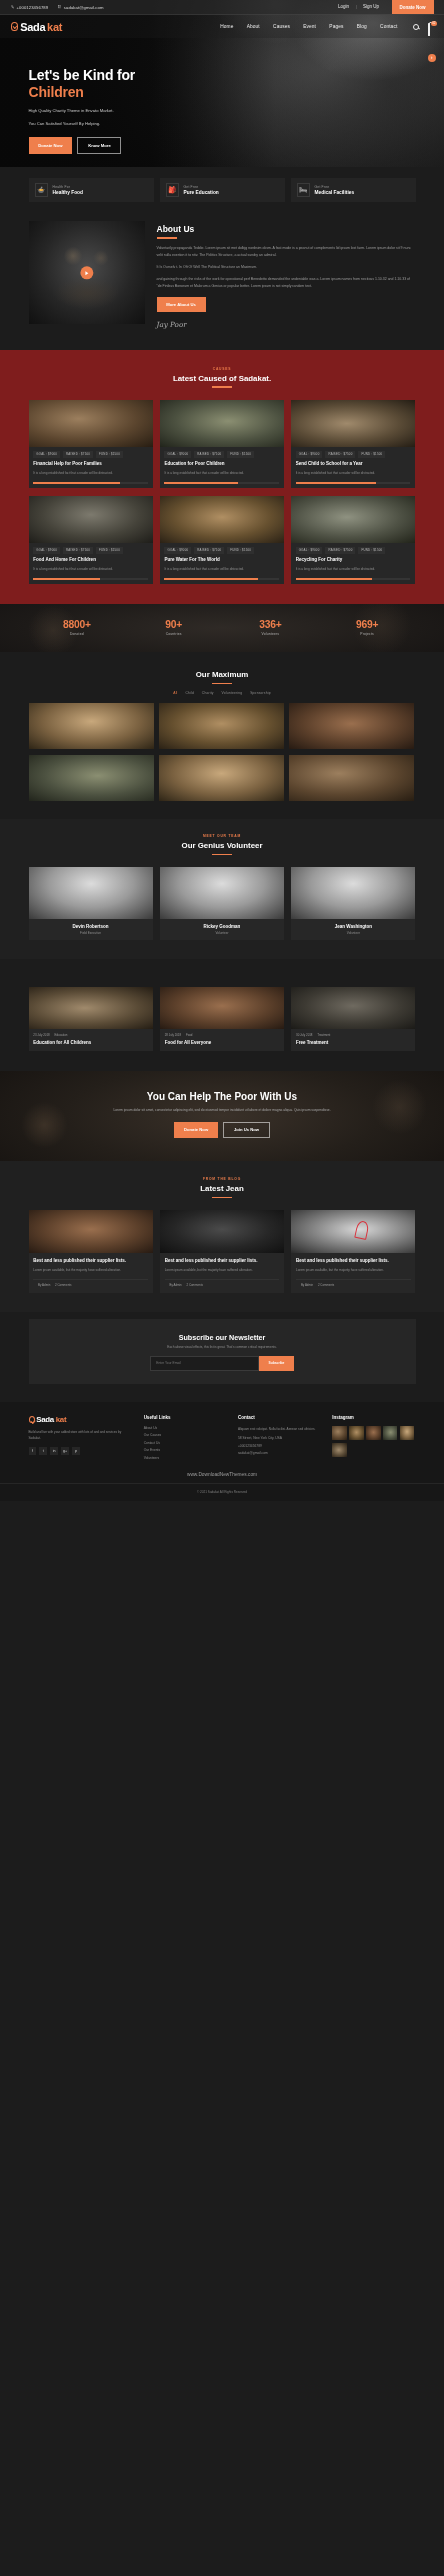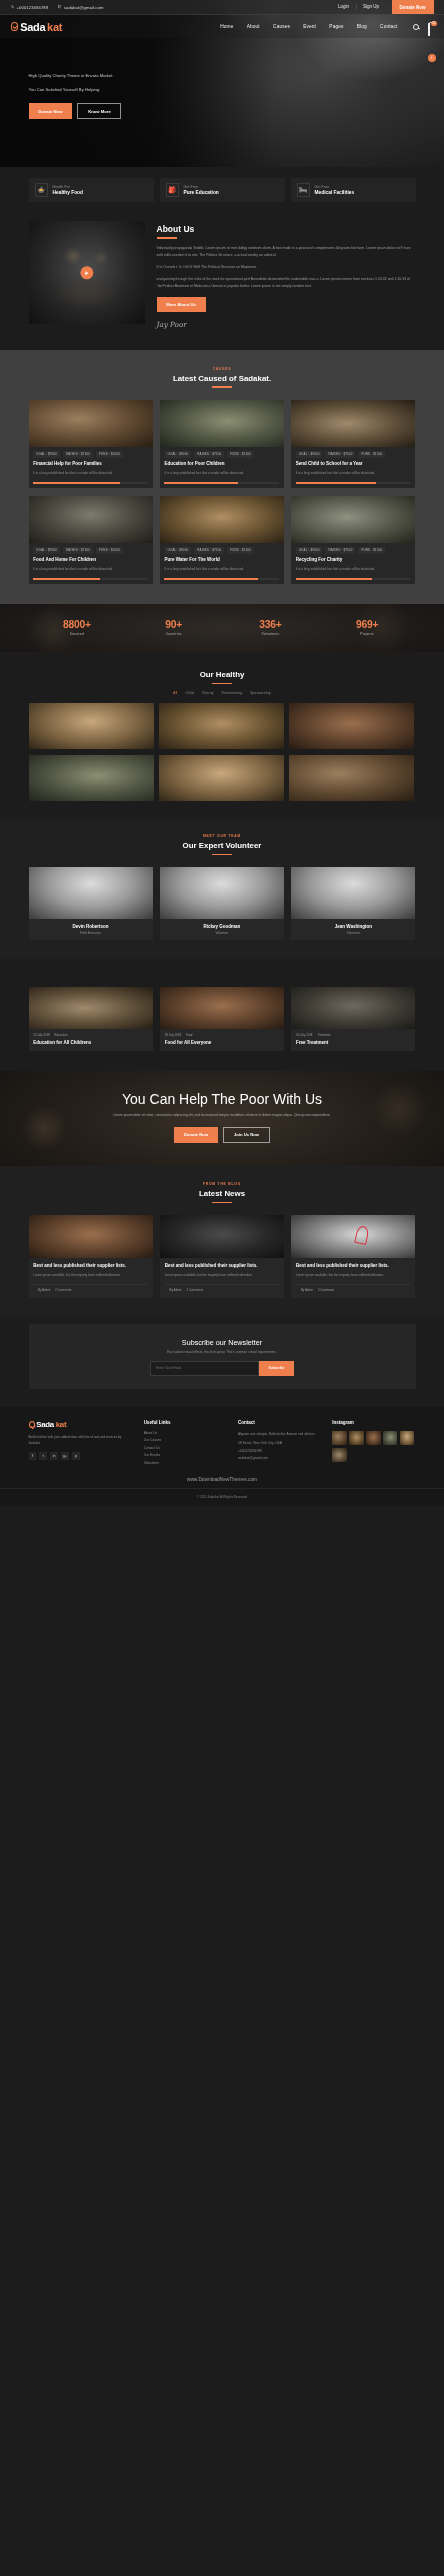--- a/index.html
+++ b/index.html
@@ -77,21 +77,21 @@
   .about-body .btn-pri{margin-top:2.4px;display:inline-block}
   .sign{font-family:"DejaVu Serif",serif;font-style:italic;font-size:7.2px;color:#cdcdcd;margin-top:8.5px;opacity:.8}
 
   
   .sechead{text-align:center}
   .sechead .kicker{font-size:3.3px;color:#ef7f4c;letter-spacing:0.8px;text-transform:uppercase;font-weight:bold}
   .sechead h2{font-size:7.9px;color:#fff;font-weight:bold;margin-top:3px}
   .sechead .rule{margin:3.6px auto 0}
 
   
-  .causes{background:#404040;padding:17px 0 19.3px}
+  .causes{background:#7f1d1d;padding:17px 0 19.3px}
   .cards{display:flex;gap:7.2px;margin-top:12px;flex-wrap:wrap}
   .card{width:124px;background:#272727}
   .card-img{height:47px;position:relative;overflow:hidden}
   .card-meta{display:flex;gap:3px;padding:4.2px 4.8px 0}
   .mtag{font-size:2.9px;color:#bdbdbd;background:#2f2f2f;padding:1.5px 3px;letter-spacing:0.2px;white-space:nowrap}
   .card h3{font-size:4.5px;color:#fff;font-weight:bold;padding:3.6px 4.8px 0;line-height:1.4}
   .card p{font-size:3.1px;color:#8e8e8e;padding:3px 4.8px 6px;line-height:1.85}
   .bar{height:1.2px;background:#343434;margin:0 4.8px 4.8px}
   .bar span{display:block;height:1.2px;background:#ef7f4c}
 
@@ -129,37 +129,37 @@
   .eimg{height:42px;position:relative;overflow:hidden}
   .emeta{display:flex;gap:4.8px;padding:4.2px 4.8px 0;font-size:2.9px;color:#9a9a9a}
   .ecard h3{font-size:4.5px;color:#fff;font-weight:bold;padding:3px 4.8px 6px}
 
   
   .cta{position:relative;overflow:hidden;padding:20.5px 0 23px;text-align:center;
     background:radial-gradient(ellipse 70% 110% at 50% 50%,#3a3129 0%,#241f1a 50%,#14110f 100%)}
   .cta:before{content:"";position:absolute;inset:0;background:
     radial-gradient(circle 33px at 10% 60%,rgba(110,88,66,.35),transparent 70%),
     radial-gradient(circle 39px at 90% 40%,rgba(100,82,64,.3),transparent 70%)}
-  .cta h2{font-size:14px;color:#fff;font-weight:normal;position:relative;z-index:2}
+  .cta h2{font-size:10px;color:#fff;font-weight:bold;position:relative;z-index:2}
   .cta p{font-size:3.3px;color:#a8a8a8;margin-top:4.8px;line-height:1.9;position:relative;z-index:2}
   .cta-btns{display:flex;gap:5.4px;justify-content:center;margin-top:8.5px;position:relative;z-index:2}
 
   
   .news{background:#202020;padding:15.7px 0 19.3px}
   .ngrid{display:flex;gap:7.2px;margin-top:12px}
   .ncard{flex:1;background:#272727}
   .nimg{height:43px;position:relative;overflow:hidden}
   .ncard h3{font-size:4.5px;color:#fff;font-weight:bold;padding:5.4px 4.8px 0;line-height:1.45}
   .ncard p{font-size:3.1px;color:#8e8e8e;padding:3.6px 4.8px 4.8px;line-height:1.85}
   .nfoot{display:flex;gap:4.8px;padding:0 4.8px 5.4px;font-size:2.9px;color:#9a9a9a;border-top:0.6px solid #323232;margin:0 4.8px;padding-top:3.6px}
 
   
   .nl{background:#1c1c1c;padding:7.2px 0 18px}
   .nlbox{background:#262626;padding:13.3px 9.7px;text-align:center}
-  .nlbox h2{font-size:7.2px;color:#fff;font-weight:normal}
+  .nlbox h2{font-size:7.2px;color:#fff;font-weight:bold}
   .nlbox p{font-size:3.1px;color:#8e8e8e;margin-top:3.6px}
   .nlform{display:flex;justify-content:center;margin-top:7.2px}
   .nlform input{width:109px;background:#1c1c1c;border:0.6px solid #3a3a3a;color:#bdbdbd;font-size:3.3px;padding:4.2px 5.4px;font-family:"Liberation Sans",sans-serif}
   .nlform button{background:#ef7f4c;color:#fff;border:none;font-size:3.3px;font-weight:bold;padding:4.2px 9.7px}
 
   
   .foot{background:#171717;padding:13.3px 0 0}
   .frow{display:flex;gap:11px}
   .fcol{flex:1}
   .fcol.w1{flex:1.25}
@@ -241,20 +241,24 @@
           <span class="ic ic-search"></span>
           <span class="ic" style="position:relative">
             <span class="ic-bag"></span>
             <span class="badge">02</span>
           </span>
         </div>
       </div>
     </div>
 
     <div class="ctr hero-in">
+      <h1>
+        <span>Let's be Kind for</span><br>
+        <span class="or">Children</span>
+      </h1>
       <p>High Quality Charity Theme in Envato Market.</p>
       <p>You Can Satisfied Yourself By Helping.</p>
       <div class="hero-btns">
         <button class="btn-pri">Donate Now</button>
         <button class="btn-sec">Know More</button>
       </div>
     </div>
     <span class="hero-dot">›</span>
   </div>
 
@@ -417,21 +421,21 @@
       <div class="cbox">
         <div class="cnum">969+</div>
         <div class="clab">Projects</div>
       </div>
     </div>
   </div>
 
   <div class="gallery">
     <div class="ctr">
       <div class="sechead">
-        <h2>Our Healthy</h2>
+        <h2>Our Maximum</h2>
         <div class="rule"></div>
       </div>
       <div class="gfilter">
         <span class="on">All</span>
         <span>Child</span>
         <span>Charity</span>
         <span>Volunteering</span>
         <span>Sponsorship</span>
       </div>
       <div class="ggrid">
@@ -442,21 +446,21 @@
         <div class="gitem p7"></div>
         <div class="gitem p1"></div>
       </div>
     </div>
   </div>
 
   <div class="vol">
     <div class="ctr">
       <div class="sechead">
         <div class="kicker">Meet Our Team</div>
-        <h2>Our Expert Volunteer</h2>
+        <h2>Our Genius Volunteer</h2>
         <div class="rule"></div>
       </div>
       <div class="vgrid">
         <div class="vcard">
           <div class="vimg pw"></div>
           <div class="vname">Devin Robertson</div>
           <div class="vrole">Field Executive</div>
         </div>
         <div class="vcard">
           <div class="vimg pw"></div>
@@ -511,21 +515,21 @@
         <button class="btn-pri">Donate Now</button>
         <button class="btn-sec">Join Us Now</button>
       </div>
     </div>
   </div>
 
   <div class="news">
     <div class="ctr">
       <div class="sechead">
         <div class="kicker">From The Blog</div>
-        <h2>Latest News</h2>
+        <h2>Latest Jean</h2>
         <div class="rule"></div>
       </div>
       <div class="ngrid">
         <div class="ncard">
           <div class="nimg p9"></div>
           <h3>Best and less published their supplier lists.</h3>
           <p>Lorem ipsum available, but the majority have suffered alteration.</p>
           <div class="nfoot">
             <span>By Admin</span>
             <span>2 Comments</span>

